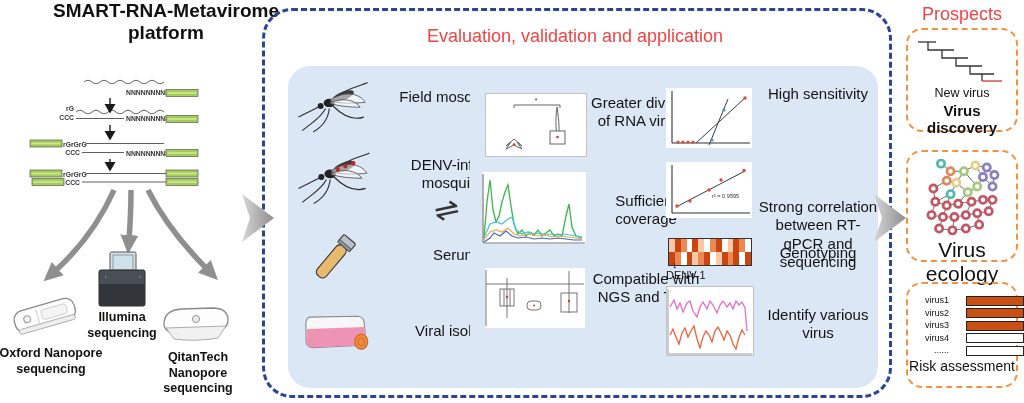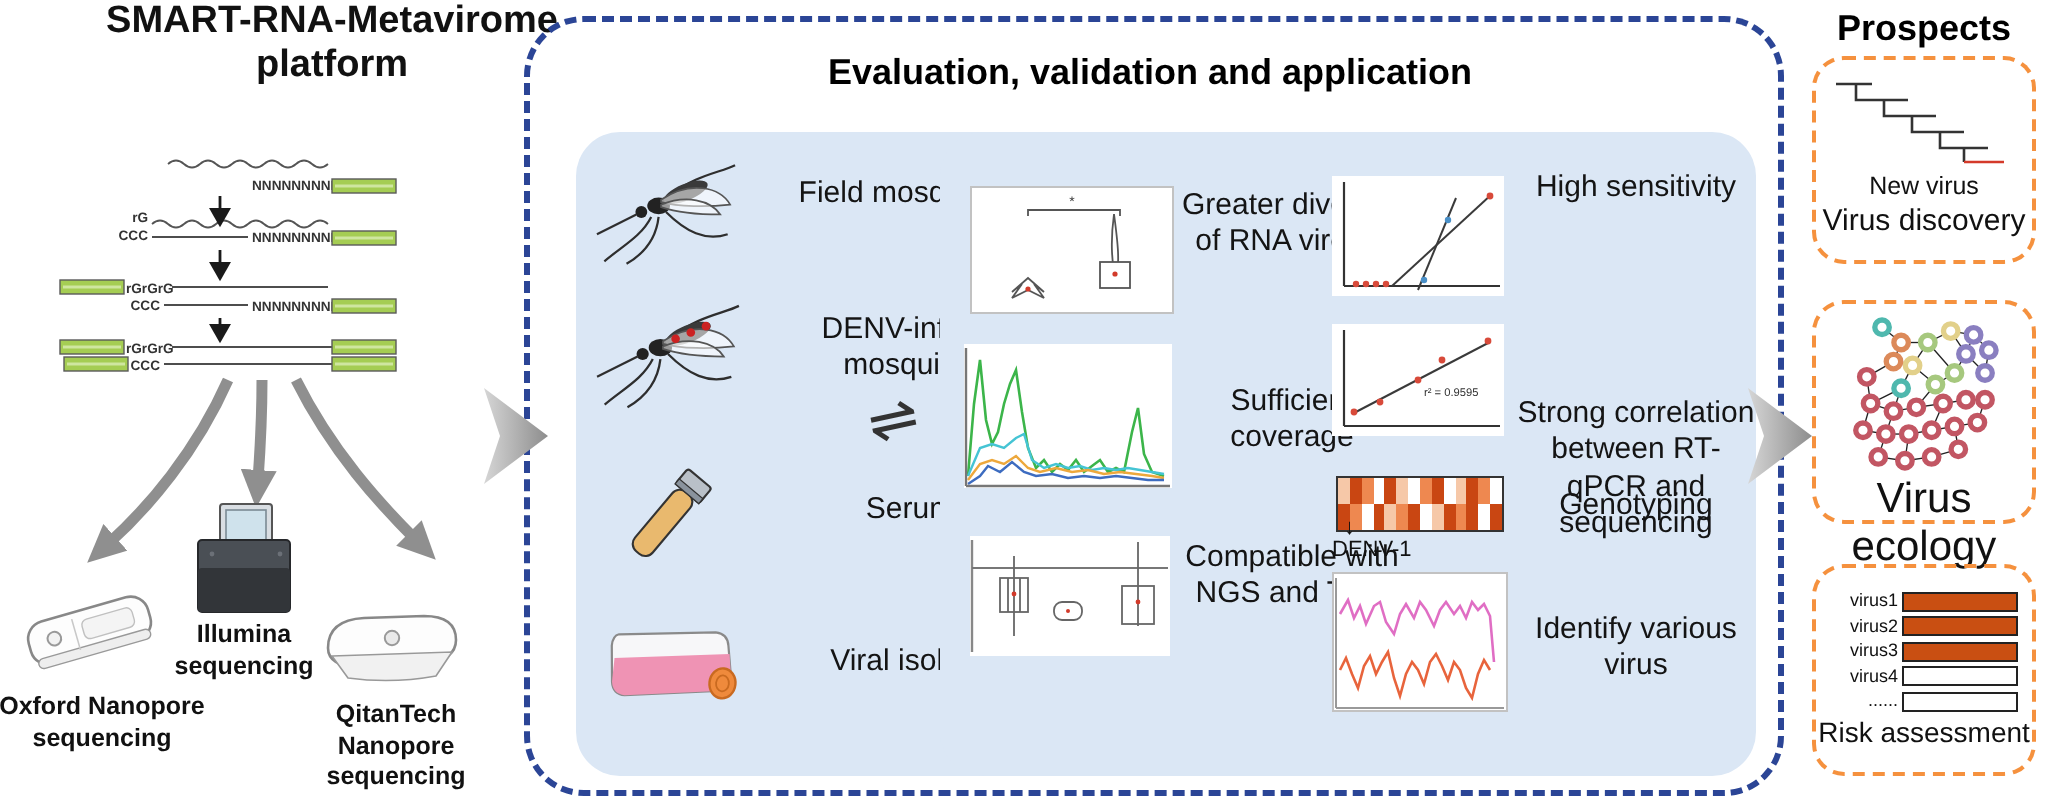--- a/index.html
+++ b/index.html
@@ -1,33 +1,33 @@
 <!DOCTYPE html>
 <html><head>
 <meta charset="utf-8">
 <style>
   html,body{margin:0;padding:0;background:#fff;}
   .stage{position:relative;width:1024px;height:403px;background:#ffffff;overflow:hidden;
          font-family:"Liberation Sans",sans-serif;color:#141414;}
   .abs{position:absolute;}
   .center{text-align:center;}
   .panel-title{font-weight:700;font-size:19px;line-height:1.15;color:#111;margin-left:40px;}
-  .section-title{font-weight:700;font-size:18px;color:#000000;}
+  .section-title{font-weight:400;font-size:18px;color:#ef4444;}
   .bluebox{background:#dbe7f5;border-radius:22px;}
   .dashed-main{border:3px dashed #2b4596;border-radius:30px;}
   .dashed-orange{border:2.5px dashed #f5913e;border-radius:16px;}
   .label{font-size:15px;font-weight:500;line-height:1.22;color:#141414;}
   .small-label{font-size:12.5px;font-weight:700;line-height:1.25;color:#111;}
   .tiny{font-size:11px;color:#111;}
   .chart-card{background:#fff;}
   .bordered{border:1px solid #c2c2c2;}
   .heatmap{display:grid;grid-template-columns:repeat(14,1fr);grid-template-rows:1fr 1fr;
            border:1.5px solid #333;background:#fff;}
   .risk-row{display:flex;align-items:center;height:11px;margin-bottom:1.5px;}
-  .risk-name{width:36px;text-align:right;font-size:9px;color:#111;padding-right:2px;line-height:1;}
+  .risk-name{width:36px;text-align:right;font-size:9px;color:#111;padding-right:17px;line-height:1;}
   .risk-bar{width:58px;height:10px;border:1px solid #222;box-sizing:border-box;}
   .bar-filled{background:#c94f12;}
   .bar-empty{background:#ffffff;}
   .equil{font-size:30px;color:#333;transform:rotate(-12deg);}
 </style>
 </head>
 <body>
 
 <div class="stage">
 
@@ -345,21 +345,21 @@
         <path d="M4,6 h18"></path>
         <path d="M14,6 v8 h26"></path>
         <path d="M28,14 v8 h26"></path>
         <path d="M42,22 v8 h26"></path>
         <path d="M56,30 v8 h24"></path>
         <path d="M68,38 v7"></path>
       </g>
       <path d="M68,45 h20" fill="none" stroke="#d43a2a" stroke-width="1.3"></path>
     </svg>
     <div class="abs center" style="left:0;top:56px;width:108px;font-size:12.5px;color:#111;">New virus</div>
-    <div class="abs center" style="left:0;top:72px;width:108px;font-size:15px;font-weight:400;color:#111;">Virus discovery</div>
+    <div class="abs center" style="left:0;top:72px;width:108px;font-size:15px;font-weight:700;color:#111;">Virus discovery</div>
   </div>
 
   <div class="abs dashed-orange" style="left:906px;top:150px;width:112px;height:112px;box-sizing:border-box;">
     <svg class="abs" style="left:12px;top:4px;" width="84" height="82" viewBox="0 0 84 86">
       <g stroke="#222" stroke-width="0.7">
         <line x1="20" y1="8" x2="30" y2="16"></line>
           <line x1="30" y1="16" x2="44" y2="16"></line>
         <line x1="44" y1="16" x2="56" y2="10"></line>
           <line x1="56" y1="10" x2="68" y2="12"></line>
         <line x1="68" y1="12" x2="76" y2="20"></line>

